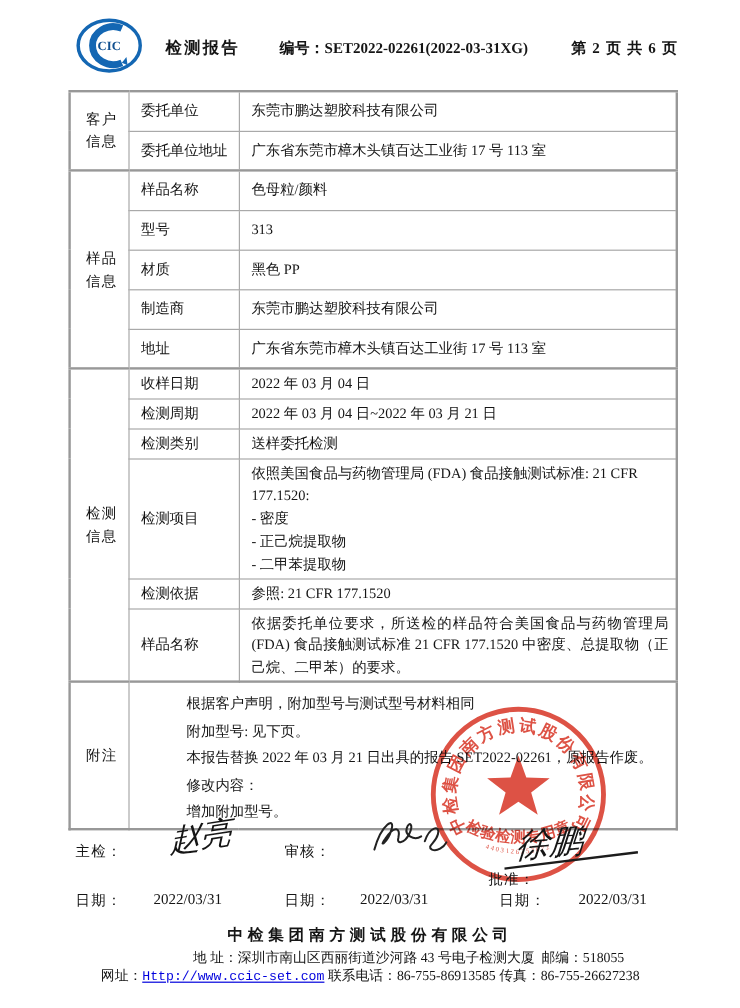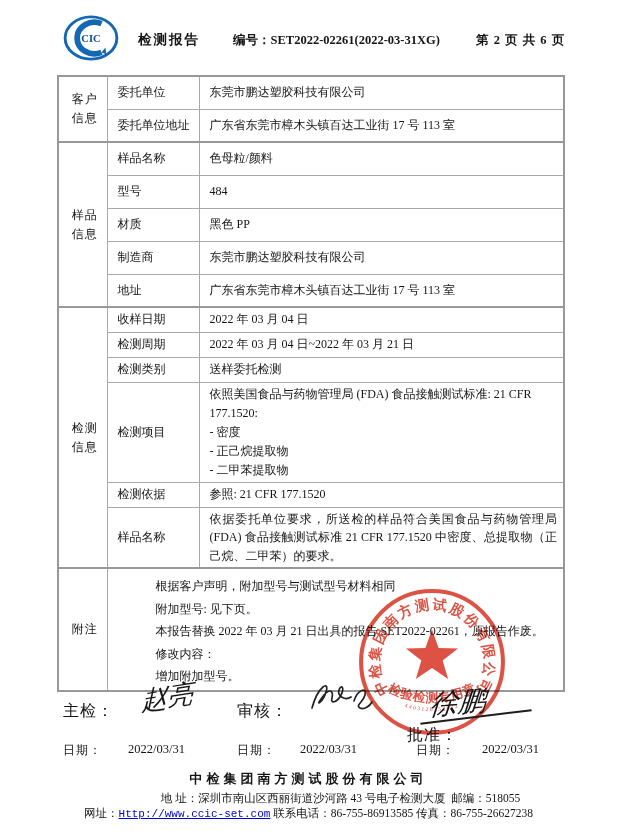--- a/index.html
+++ b/index.html
@@ -22,21 +22,21 @@
   table.rpt{border:2px solid #989898;}
   td.grp{width:49px;text-align:center;padding:2px;line-height:2.0;letter-spacing:1px;}
   td.lbl{width:92px;}
   td.val{padding-left:14px;}
   tr.sec-top td{border-top:2px solid #989898;}
   tr.h33{height:33px;} tr.h25{height:25px;} tr.h95{height:95px;} tr.h55{height:55px;} tr.h118{height:118px;}
   .cell-lines div{line-height:19px;}
   .just{text-align:justify;}
   .notes-lines div{line-height:22.5px;}
   
-  .sig-label{position:absolute;font-size:16px;letter-spacing:1px;z-index:6;font-family:Liberation Mono, monospace;}
+  .sig-label{position:absolute;font-size:12px;letter-spacing:1px;z-index:6;font-family:Liberation Mono, monospace;}
   .sig-name{position:absolute;font-size:26px;z-index:6;font-style:italic;white-space:nowrap;}
   .sig-zhao{left:141px;top:680px;transform:rotate(-9deg) skewX(-8deg);}
   .sig-xu{left:430px;top:684px;font-size:28px;transform:rotate(-5deg) skewX(-10deg);}
   .sig-xu-stroke{position:absolute;left:420px;top:716px;width:112px;height:2px;background:#1c1c1c;transform:rotate(-7deg);z-index:6;}
   .sig-svg{position:absolute;left:306px;top:676px;z-index:6;}
   .date-label{position:absolute;top:742px;font-size:12px;letter-spacing:1px;}
   .date-val{position:absolute;top:742px;font-size:12.5px;}
   
   .stamp{position:absolute;left:356px;top:586px;width:152px;height:152px;z-index:5;mix-blend-mode:multiply;opacity:.88;}
   
@@ -86,21 +86,21 @@
     <tr class="h33 sec-top">
       <td class="grp" rowspan="5">
         <div>样品</div>
         <div>信息</div>
       </td>
       <td class="lbl">样品名称</td>
       <td class="val">色母粒/颜料</td>
     </tr>
     <tr class="h33">
       <td class="lbl">型号</td>
-      <td class="val">484</td>
+      <td class="val">313</td>
     </tr>
     <tr class="h33">
       <td class="lbl">材质</td>
       <td class="val">黑色 PP</td>
     </tr>
     <tr class="h33">
       <td class="lbl">制造商</td>
       <td class="val">东莞市鹏达塑胶科技有限公司</td>
     </tr>
     <tr class="h33">

